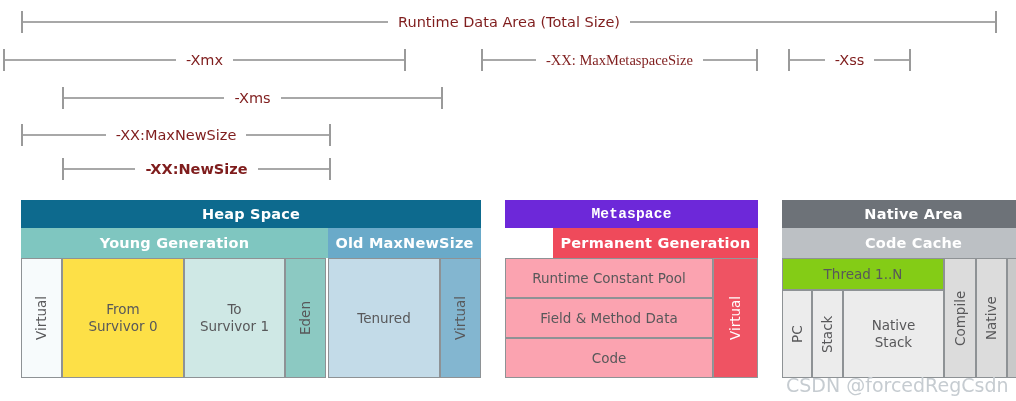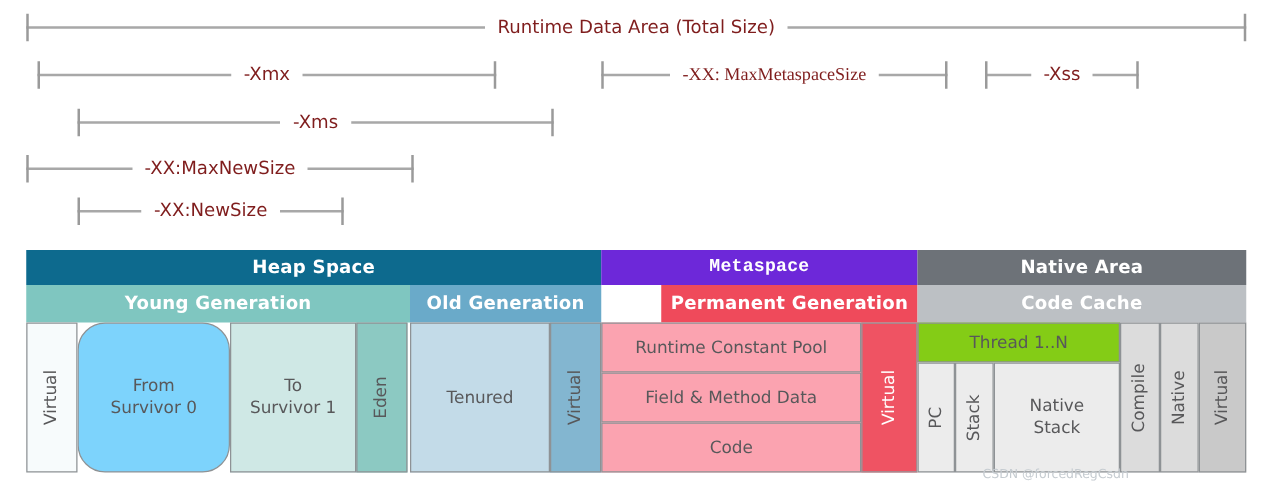--- a/index.html
+++ b/index.html
@@ -57,20 +57,21 @@
 
   
   #memmap {
     position: absolute;
     left: 21px;
     top: 200px;
     width: 976px;
     height: 178px;
     display: flex;
     flex-direction: row;
+    gap: 24px;
   }
   .region {
     display: flex;
     flex-direction: column;
     height: 100%;
   }
   .band {
     box-sizing: border-box;
     color: #ffffff;
     font-weight: bold;
@@ -115,58 +116,58 @@
   
   .c-heap-hdr  { background: #0d6a8e; }
   .c-young-hdr { background: #7fc6c0; }
   .c-old-hdr   { background: #6aaac9; }
   .c-meta-hdr  { background: #6d28d9; font-family: Liberation Mono, monospace; }
   .c-perm-hdr  { background: #ef4a5b; margin-left: 48px; }
   .c-native-hdr{ background: #6d7278; }
   .c-cache-hdr { background: #bcc0c4; }
 
   .c-virtual-w { background: #f7fbfc; }
-  .c-survivor  { background: #7dd3fc; border-radius: 22px; }
+  .c-survivor  { background: #fde047; }
   .c-survivor2 { background: #cfe8e5; }
   .c-eden      { background: #8cc9c2; }
   .c-tenured   { background: #c3dbe8; }
   .c-virtual-b { background: #83b6d0; }
   .c-perm-cell { background: #fba3b0; }
   .c-virtual-r { background: #ef4a5b; }
   .c-thread-h  { background: #84cc16; }
   .c-thread-c  { background: #ececec; }
   .c-compile   { background: #dcdcdc; }
   .c-native-c  { background: #dcdcdc; }
   .c-virtual-g { background: #c9c9c9; }
 
   
   #watermark {
     position: absolute;
     left: 786px;
     top: 374px;
     color: #c6ccd1;
-    font-size: 10px;
+    font-size: 19px;
     white-space: nowrap;
     pointer-events: none;
     z-index: 30;
   }
 </style>
 </head>
 <body>
 
 <div id="rulers">
 
   <div class="ruler" style="left:21px; top:8px; width:976px;">
     <span class="bar"></span>
     <span class="cap left"></span>
     <span class="cap right"></span>
     <span class="lbl">Runtime Data Area (Total Size)</span>
   </div>
 
-  <div class="ruler" style="left:30px; top:46px; width:367px;align-items:center;">
+  <div class="ruler" style="left:3px; top:46px; width:403px;align-items:center;">
     <span class="bar"></span>
     <span class="cap left"></span>
     <span class="cap right"></span>
     <span class="lbl">-Xmx</span>
   </div>
 
   <div class="ruler" style="left:481px; top:46px; width:277px;font-family:Liberation Serif, serif;">
     <span class="bar"></span>
     <span class="cap left"></span>
     <span class="cap right"></span>
@@ -187,21 +188,21 @@
     <span class="lbl">-Xms</span>
   </div>
 
   <div class="ruler" style="left:21px; top:121px; width:310px;">
     <span class="bar"></span>
     <span class="cap left"></span>
     <span class="cap right"></span>
     <span class="lbl">-XX:MaxNewSize</span>
   </div>
 
-  <div class="ruler" style="left:62px; top:155px; width:213px;">
+  <div class="ruler" style="left:62px; top:155px; width:269px;font-weight:bold;">
     <span class="bar"></span>
     <span class="cap left"></span>
     <span class="cap right"></span>
     <span class="lbl">-XX:NewSize</span>
   </div>
 
 </div>
 
 <div id="memmap">
 
@@ -215,21 +216,21 @@
           <div class="cell vert c-virtual-w" style="width:41px;">Virtual</div>
           <div class="cell c-survivor" style="width:122px; white-space:pre-line;">From
 Survivor 0</div>
           <div class="cell c-survivor2" style="width:101px; white-space:pre-line;">To
 Survivor 1</div>
           <div class="cell vert c-eden" style="width:41px;">Eden</div>
         </div>
       </div>
 
       <div class="region" style="width:153px;">
-        <div class="band t2 c-old-hdr">Old Generation</div>
+        <div class="band t2 c-old-hdr">Old MaxNewSize</div>
         <div class="body-row">
           <div class="cell c-tenured" style="width:112px;">Tenured</div>
           <div class="cell vert c-virtual-b" style="width:41px;">Virtual</div>
         </div>
       </div>
 
     </div>
   </div>
 
   <div class="region" style="width:253px;">

